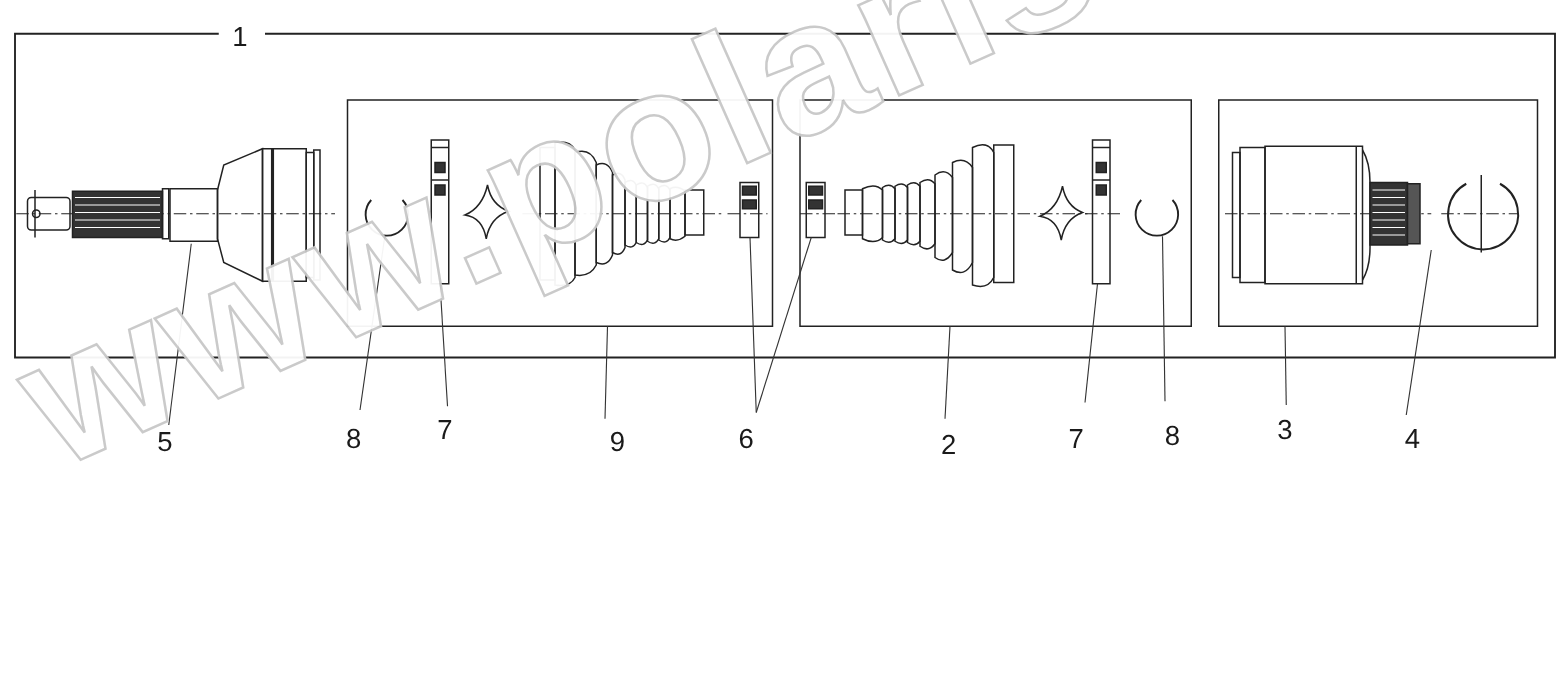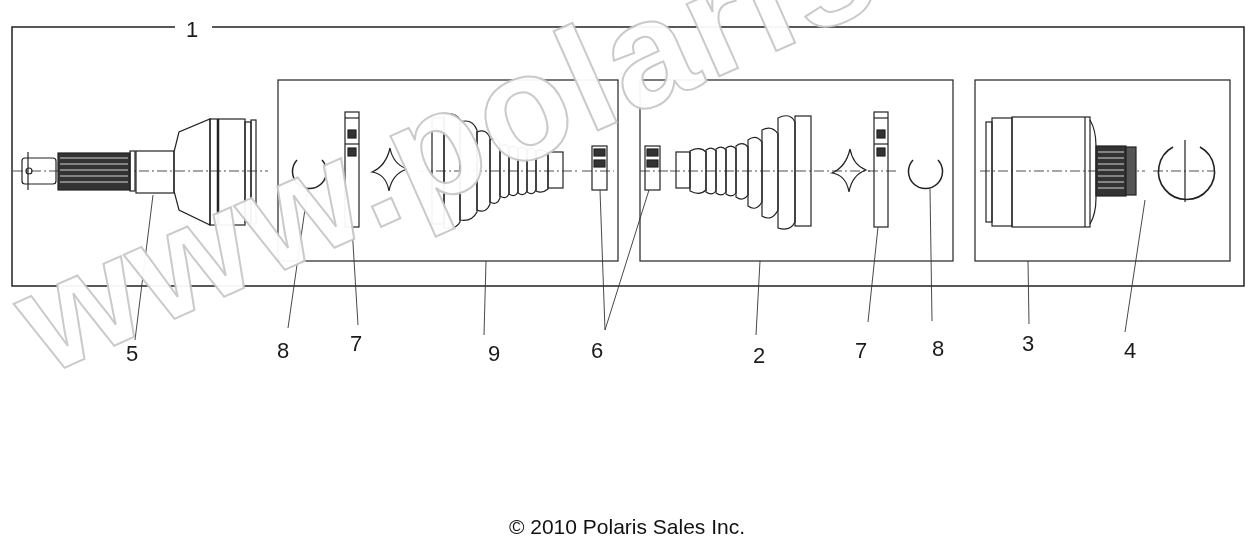--- a/index.html
+++ b/index.html
@@ -175,14 +175,13 @@
   <div class="callout" style="left:283px;top:340px">8</div>
   <div class="callout" style="left:356px;top:333px">7</div>
   <div class="callout" style="left:494px;top:343px">9</div>
   <div class="callout" style="left:597px;top:340px">6</div>
   <div class="callout" style="left:759px;top:345px">2</div>
   <div class="callout" style="left:861px;top:340px">7</div>
   <div class="callout" style="left:938px;top:338px">8</div>
   <div class="callout" style="left:1028px;top:333px">3</div>
   <div class="callout" style="left:1130px;top:340px">4</div>
 
-  <div class="copyright">© 2010 Polaris Sales Inc.</div>
 </div>
 
 </body></html>

